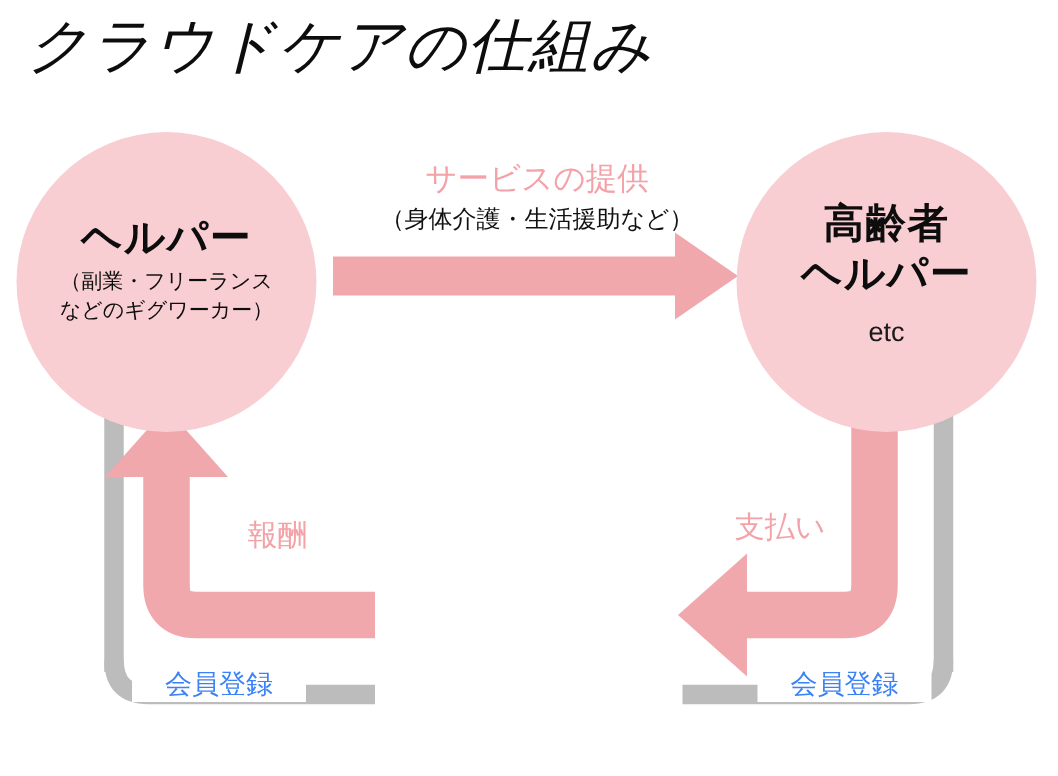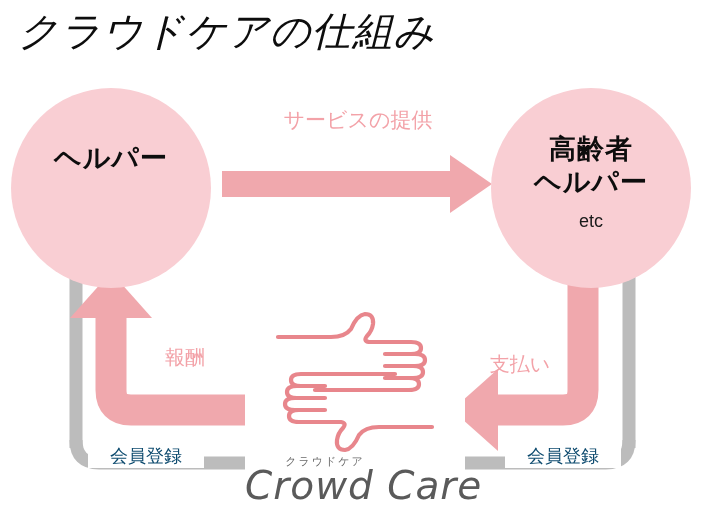--- a/index.html
+++ b/index.html
@@ -87,25 +87,25 @@
     color: #111111;
     text-align: center;
     white-space: nowrap;
     line-height: 22px;
   }
 
   #svc-label   { left: 208px; top: 107px; width: 300px; }
   #svc-sub     { left: 208px; top: 136px; width: 300px; }
 
   #reward-label  { left: 130px; top: 344px; width: 110px; font-size: 20px; text-align: center; }
-  #payment-label { left: 465px; top: 339px; width: 110px; font-size: 20px; margin-top: 12px; }
+  #payment-label { left: 465px; top: 339px; width: 110px; font-size: 20px; }
 
   .register-label {
     font-size: 18px;
-    color: #0c4a6e;
+    color: #3b82f6;
     text-align: center;
     white-space: nowrap;
     line-height: 24px;
     background: #ffffff;
     padding: 0 6px;
   }
   #register-left  { left: 88px;  top: 444px; width: 104px; }
   #register-right { left: 505px; top: 444px; width: 104px; }
 
   
@@ -179,91 +179,35 @@
     <g>
       <rect x="222" y="171" width="234" height="26" fill="#f0a8ad"></rect>
       <polygon points="492,184 450,155 450,213" fill="#f0a8ad"></polygon>
     </g>
 
     <circle cx="111" cy="188" r="100" fill="#f9ced3"></circle>
     <circle cx="591" cy="188" r="100" fill="#f9ced3"></circle>
   </svg>
 
   <div id="helper-title" class="ovl circle-title">ヘルパー</div>
+  <div id="helper-sub" class="ovl">
+    <div class="circle-sub">（副業・フリーランス</div>
+    <div class="circle-sub">などのギグワーカー）</div>
+  </div>
 
   <div id="client-title" class="ovl">
     <div class="circle-title">高齢者</div>
     <div class="circle-title">ヘルパー</div>
   </div>
   <div id="client-etc" class="ovl circle-etc">etc</div>
 
   <div id="svc-label" class="ovl flow-label-pink">サービスの提供</div>
+  <div id="svc-sub" class="ovl flow-label-dark">（身体介護・生活援助など）</div>
 
   <div id="reward-label" class="ovl flow-label-pink">報酬</div>
 
   <div id="payment-label" class="ovl flow-label-pink">支払い</div>
 
   <div id="register-left" class="ovl register-label">会員登録</div>
   <div id="register-right" class="ovl register-label">会員登録</div>
 
-  <div id="logo-block">
-
-    <svg id="logo-mark" viewBox="0 0 220 152">
-      <g fill="none" stroke="#e8868c" stroke-width="4.2" stroke-linecap="round" stroke-linejoin="round">
-
-        <path d="M 33,32
-                 L 86,32
-                 Q 100,32 106,24
-                 Q 112,10 120,9
-                 Q 129,9 128,19
-                 Q 127,26 122,31
-                 Q 118,36 124,37
-                 L 166,37
-                 Q 176,37 176,43
-                 Q 176,49 166,49
-                 L 140,49
-                 L 170,49
-                 Q 180,49 180,55
-                 Q 180,61 170,61
-                 L 140,61
-                 L 168,61
-                 Q 178,61 178,67
-                 Q 178,73 168,73
-                 L 140,73
-                 L 164,73
-                 Q 174,73 174,79
-                 Q 174,85 164,85
-                 L 104,85
-                 Q 84,85 70,85"></path>
-
-        <path d="M 187,67
-                 L 134,67
-                 Q 120,67 114,75
-                 Q 108,89 100,90
-                 Q 91,90 92,80
-                 Q 93,73 98,68
-                 Q 102,63 96,62
-                 L 54,62
-                 Q 44,62 44,56
-                 Q 44,50 54,50
-                 L 80,50
-                 L 50,50
-                 Q 40,50 40,44
-                 Q 40,38 50,38
-                 L 80,38
-                 L 52,38
-                 Q 42,38 42,32
-                 Q 42,26 52,26
-                 L 80,26
-                 L 56,26
-                 Q 46,26 46,20
-                 Q 46,14 56,14
-                 L 116,14
-                 Q 136,14 150,14" transform="translate(0,55)"></path>
-      </g>
-    </svg>
-
-    <div id="logo-furigana">クラウドケア</div>
-
-    <div id="logo-wordmark">Crowd Care</div>
-  </div>
 
 </div>
 
 </body></html>

